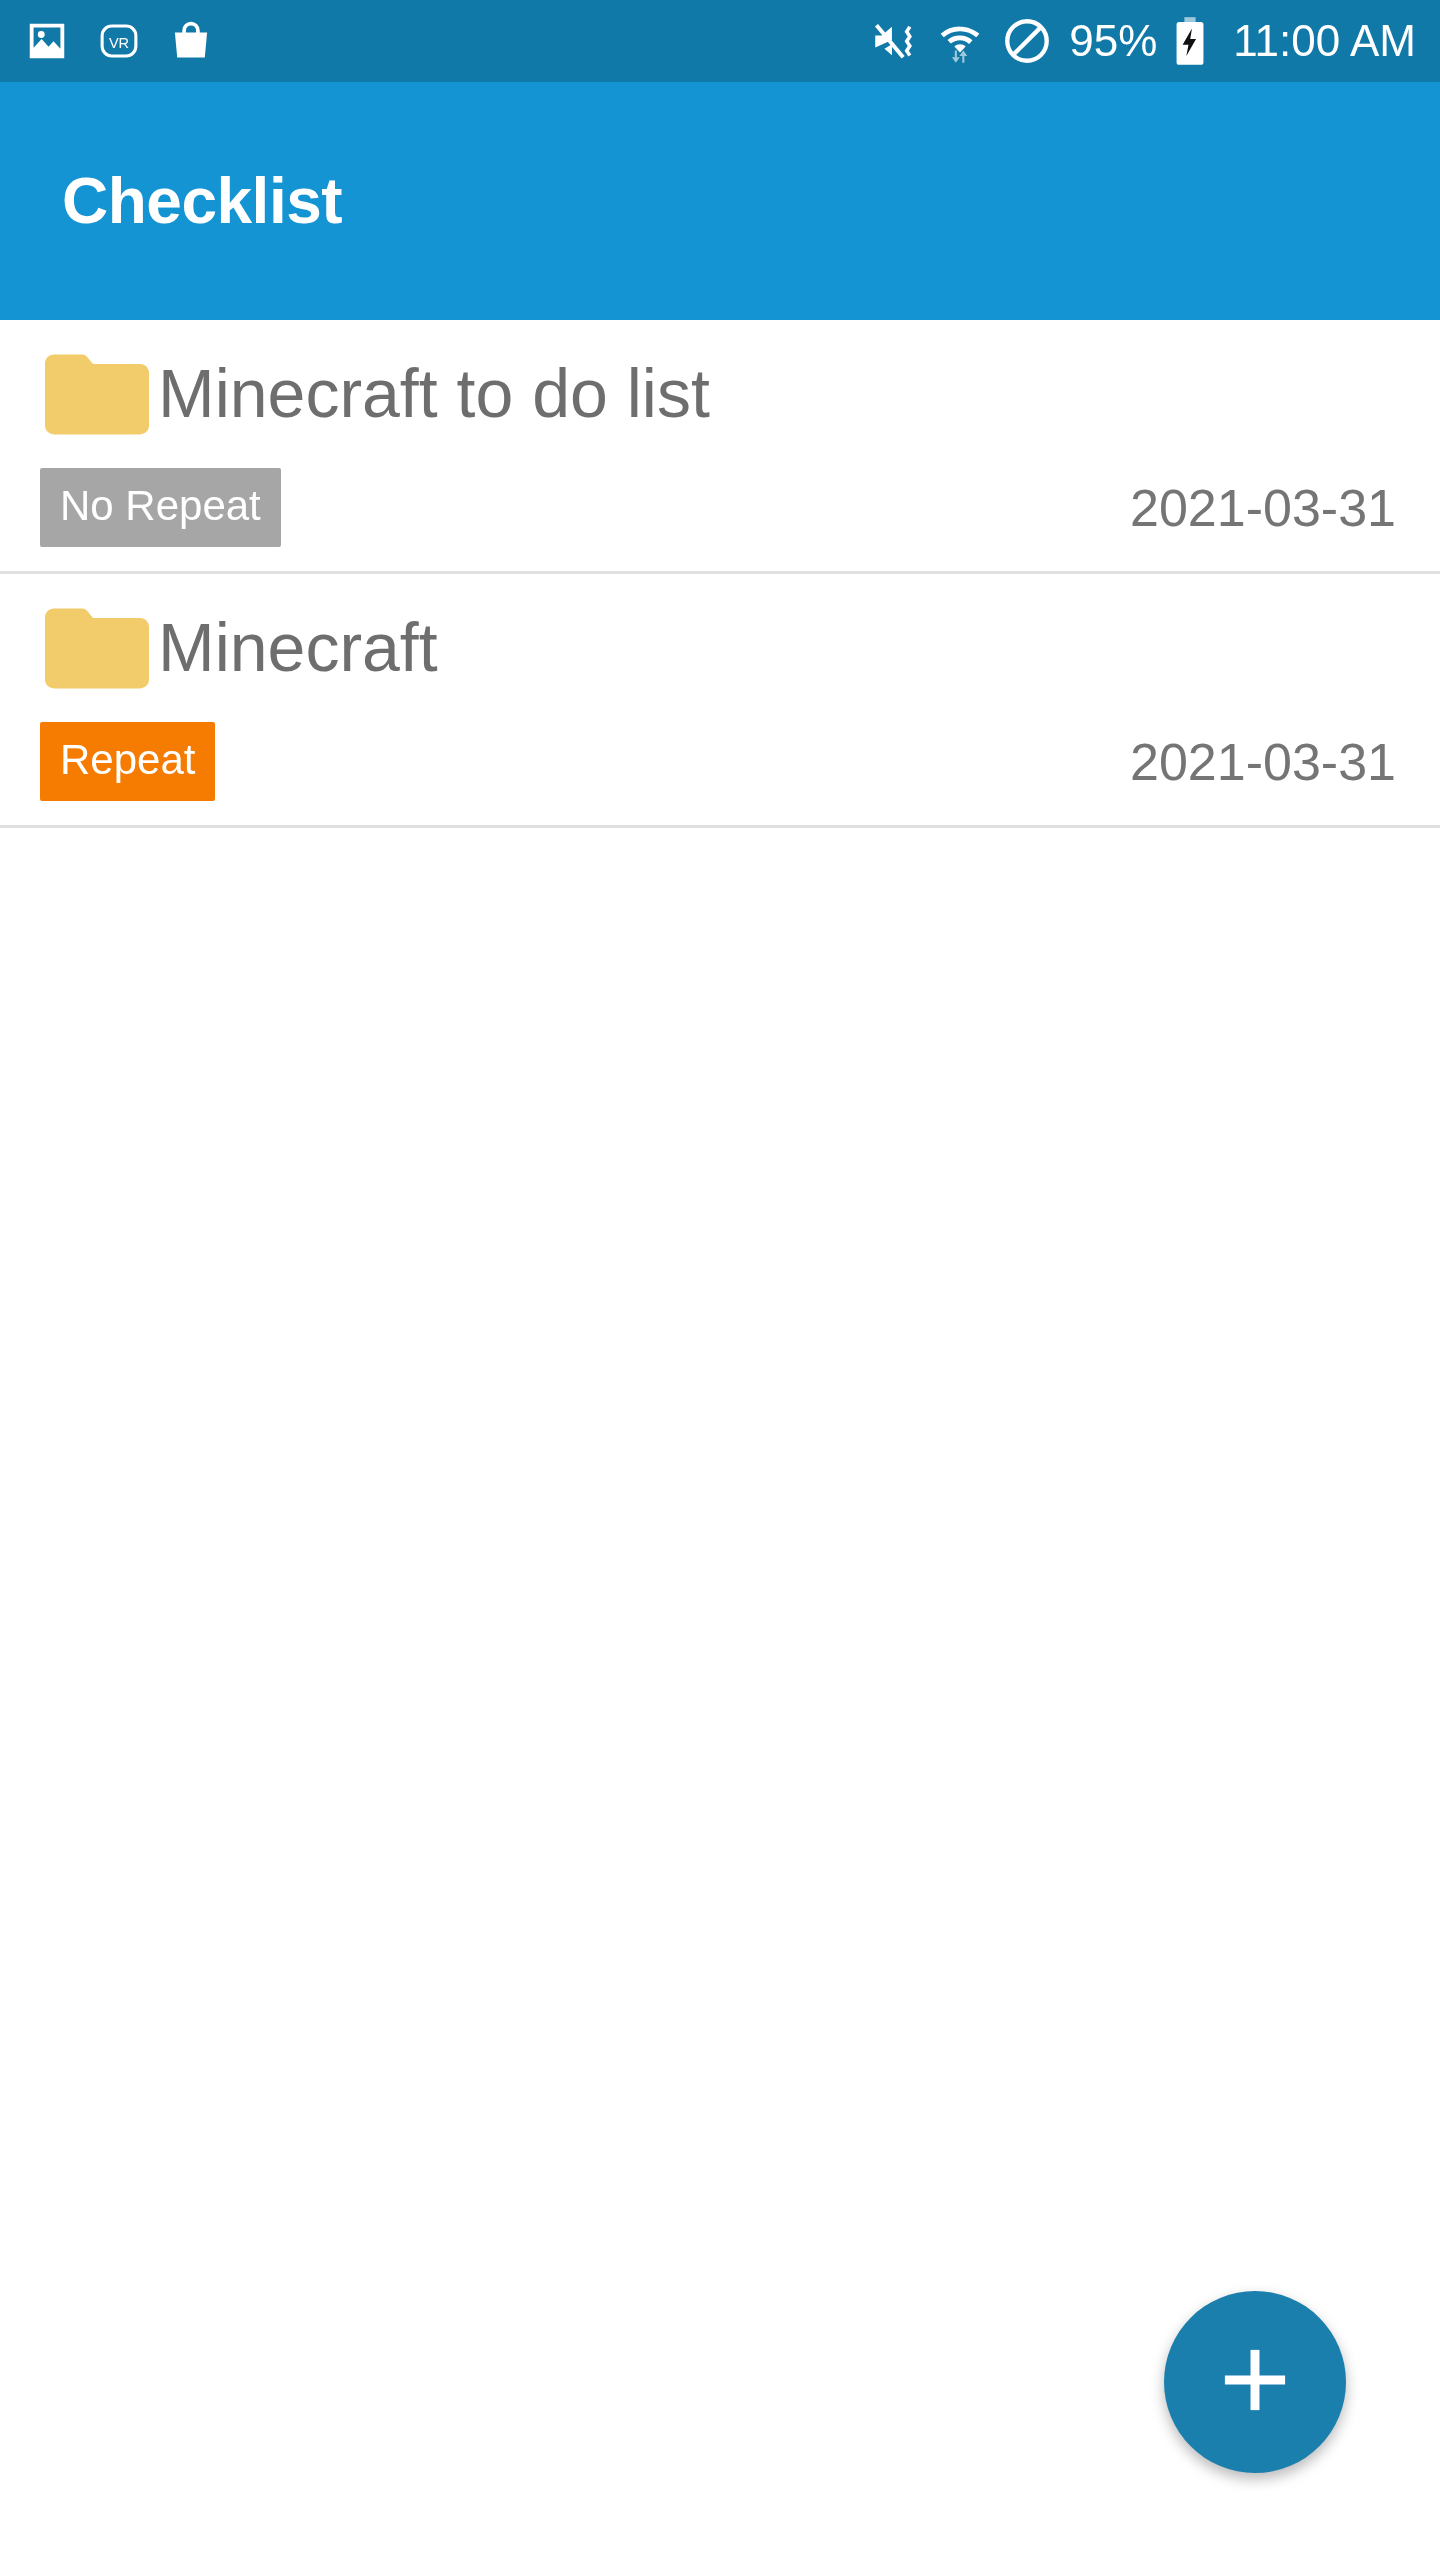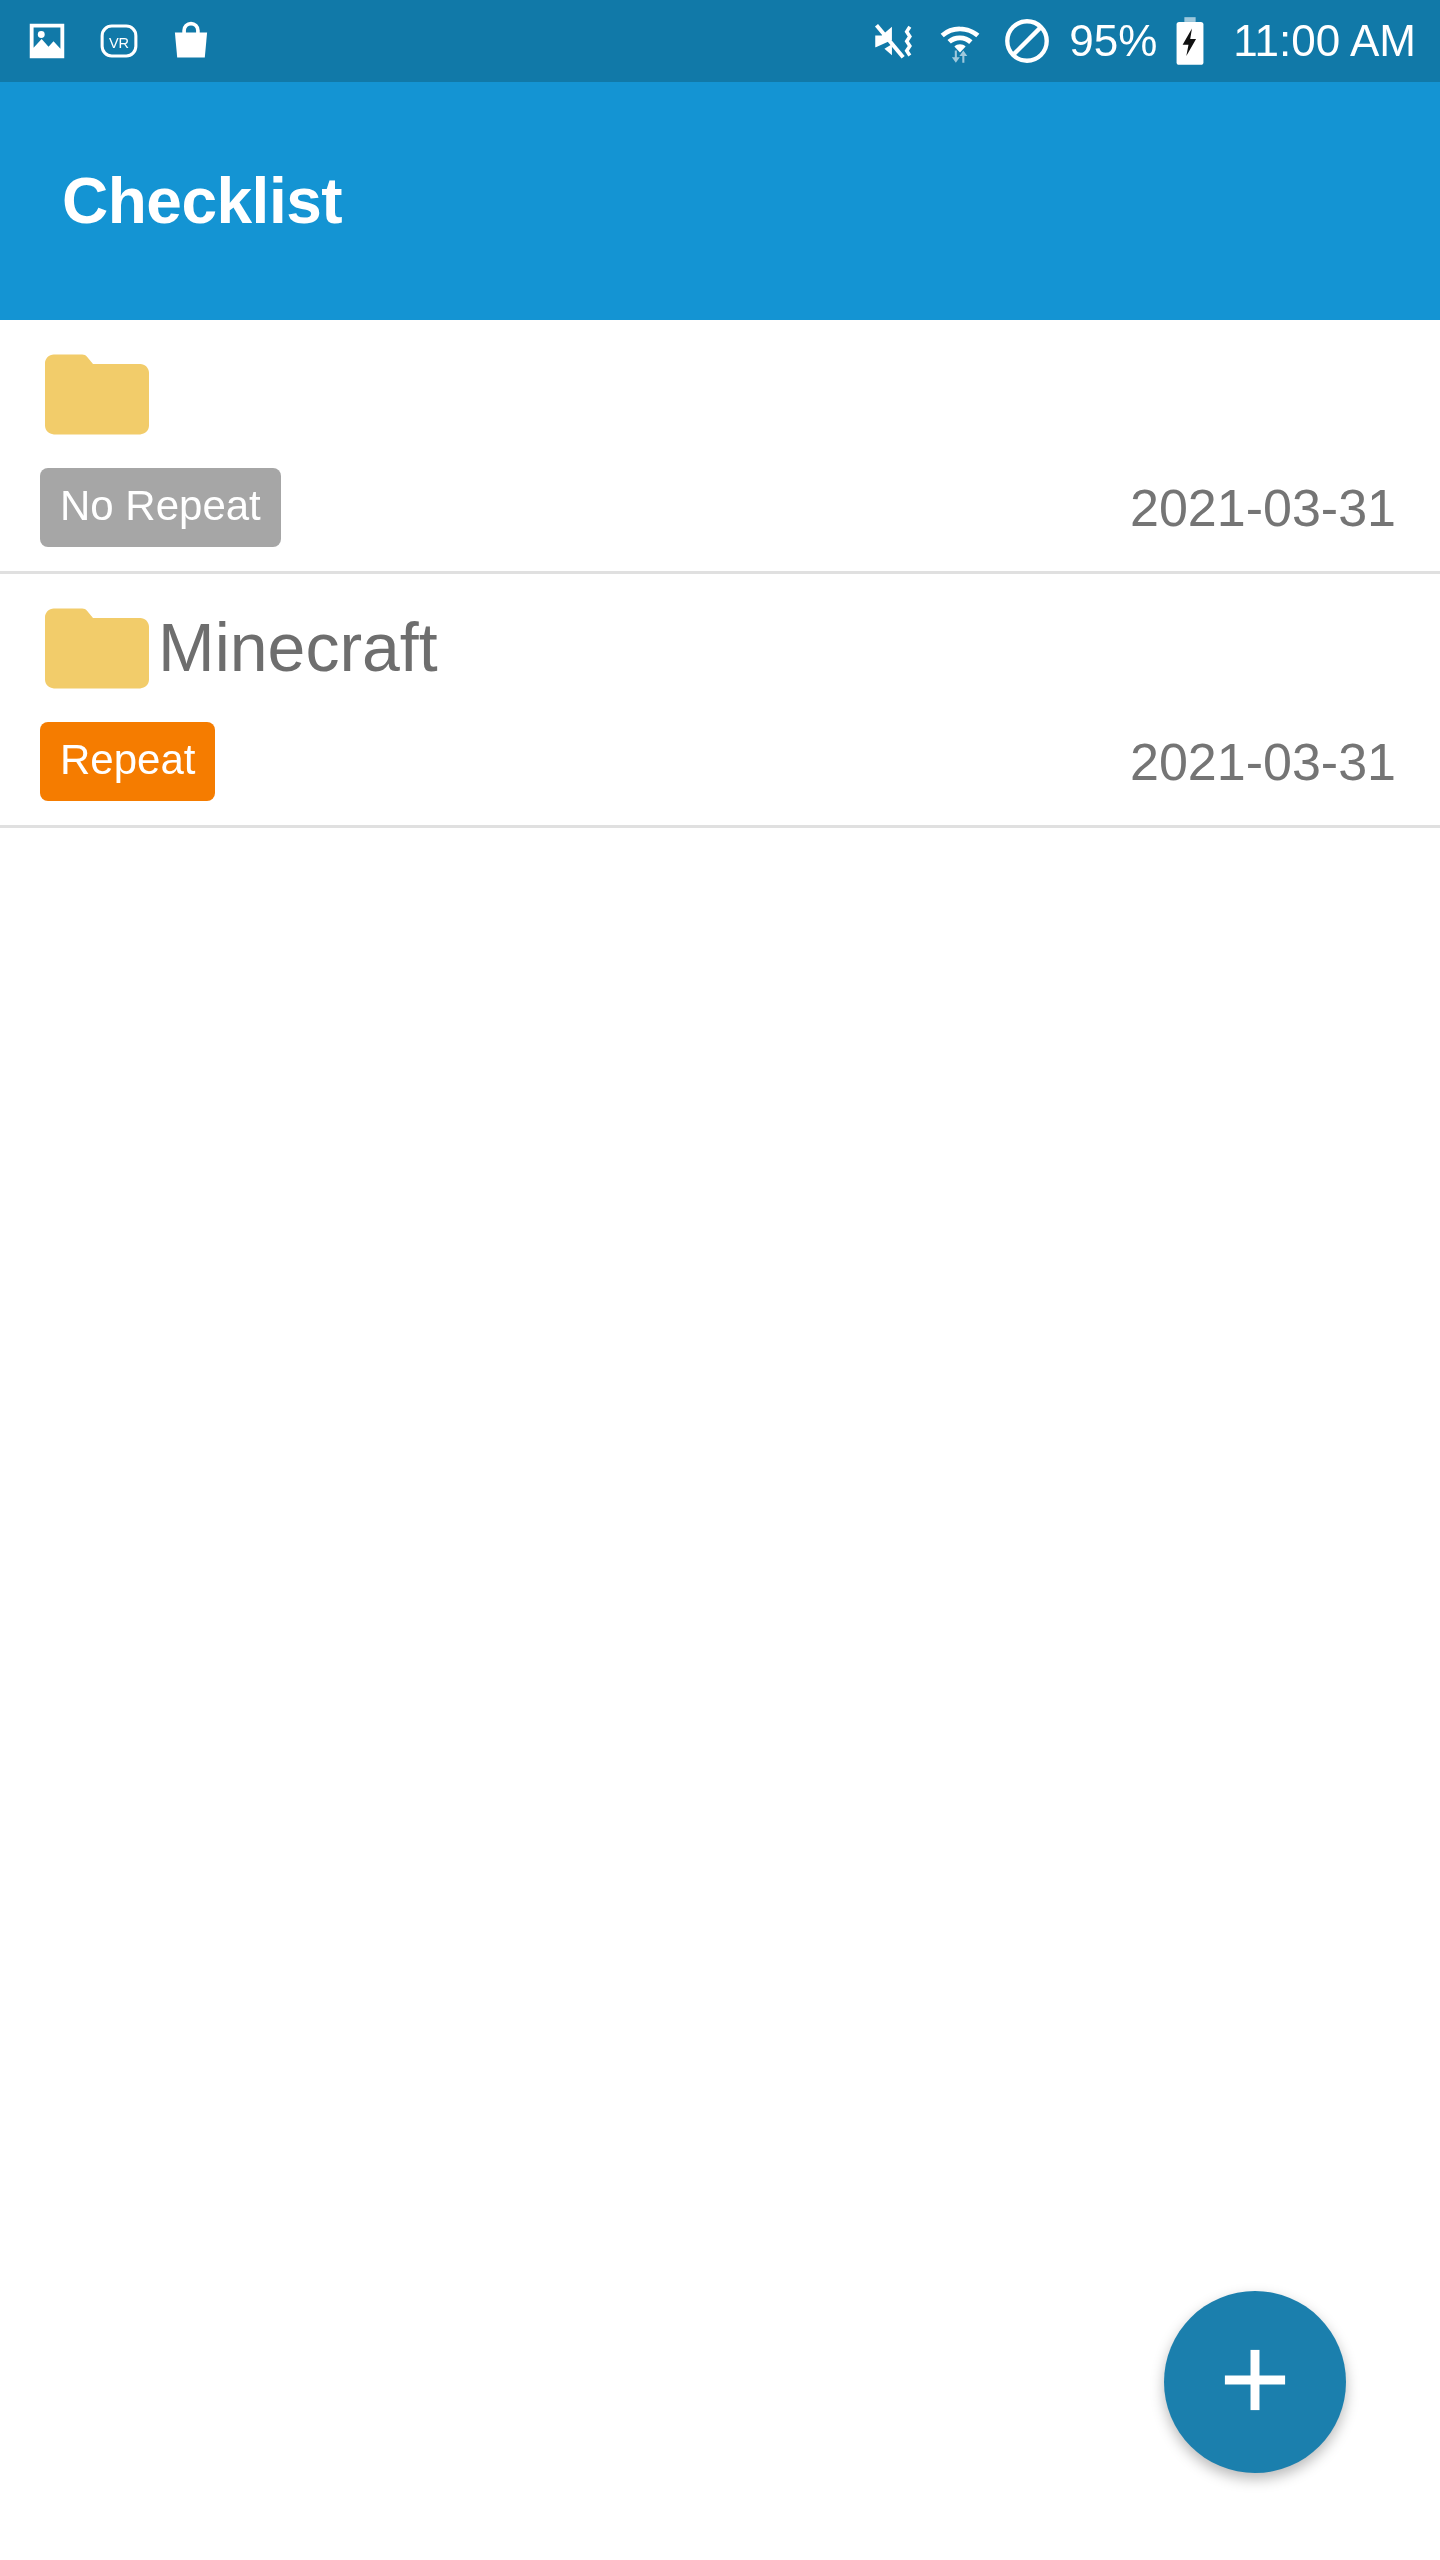--- a/index.html
+++ b/index.html
@@ -126,21 +126,21 @@
     align-items: center;
     justify-content: space-between;
     margin-top: 26px;
   }
   .badge {
     display: inline-block;
     color: #ffffff;
     font-size: 42px;
     line-height: 1;
     padding: 17px 20px 20px 20px;
-    border-radius: 8px;
+    border-radius: 2px;
     white-space: nowrap;
   }
   .badge-norepeat { background: #A6A6A6; }
   .badge-daily { background: #F57C00; }
   .item-date {
     color: #757575;
     font-size: 52px;
     line-height: 1;
     white-space: nowrap;
     padding-right: 4px;
@@ -234,20 +234,21 @@
 
 <div class="list">
 
   <div class="list-item">
     <div class="item-top">
       <span class="folder-icon">
         <svg width="104" height="84" viewBox="0 0 26 21">
           <path fill="#F2CC6A" d="M2.2 0.6h7.1c0.5 0 0.9 0.2 1.2 0.6l1.5 1.8h11.8c1.2 0 2.2 1 2.2 2.2v13.2c0 1.2-1 2.2-2.2 2.2H2.2C1 20.6 0 19.6 0 18.4V2.8C0 1.6 1 0.6 2.2 0.6z"></path>
         </svg>
       </span>
+      <span class="item-title">Minecraft to do list</span>
     </div>
     <div class="item-bottom">
       <span class="badge badge-norepeat">No Repeat</span>
       <span class="item-date">2021-03-31</span>
     </div>
   </div>
   <div class="divider"></div>
 
   <div class="list-item">
     <div class="item-top">

